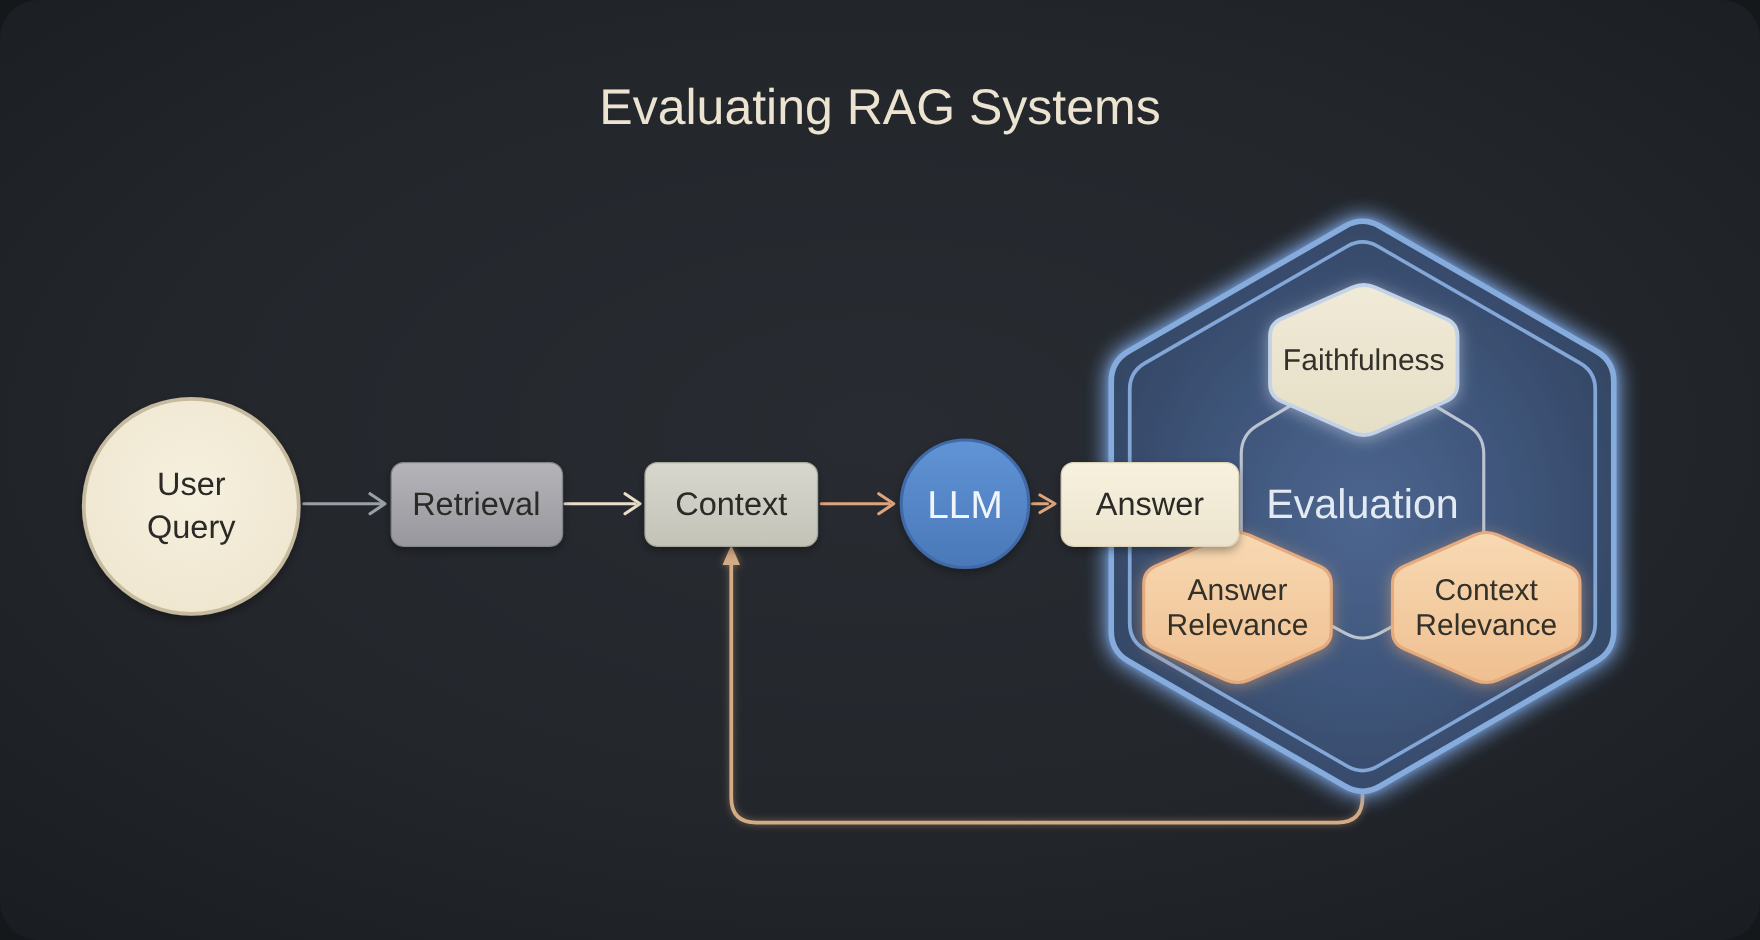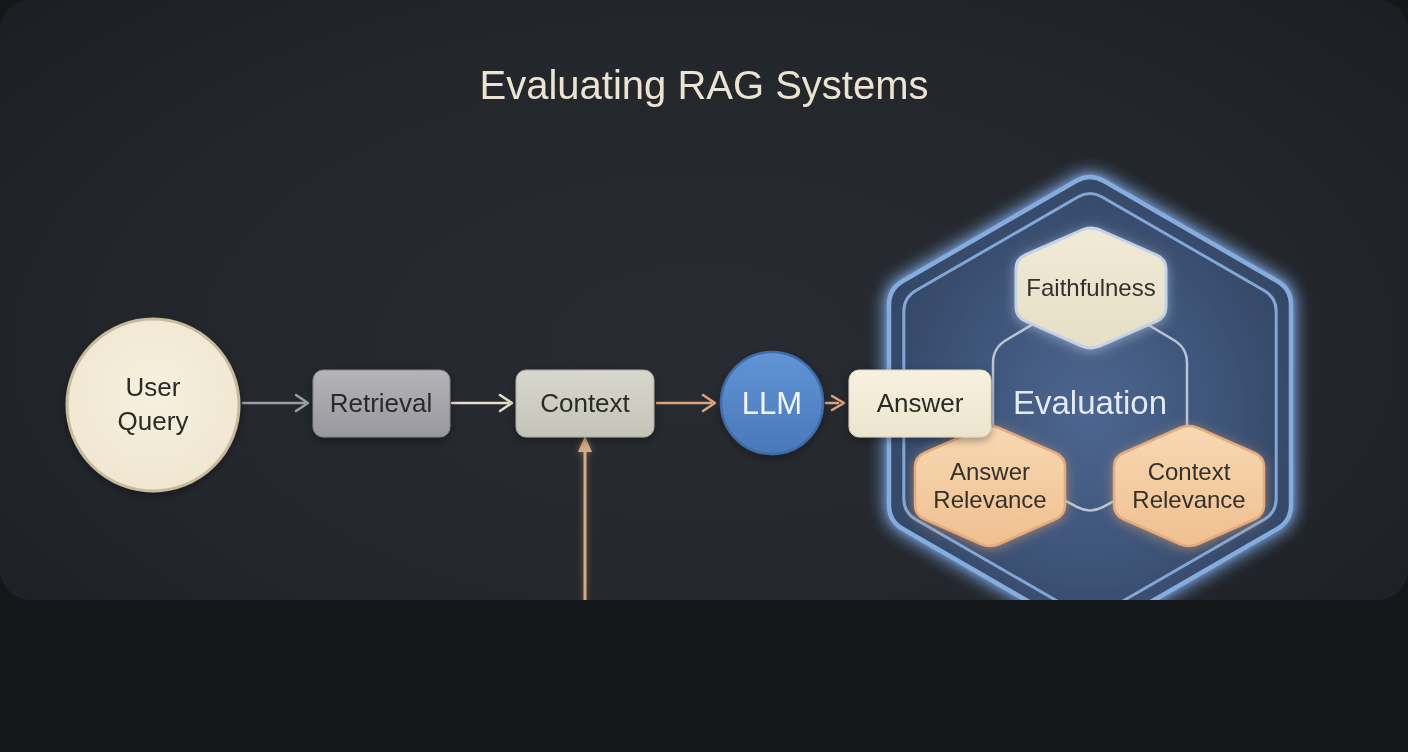--- a/index.html
+++ b/index.html
@@ -1,17 +1,17 @@
 <!DOCTYPE html>
 <html><head>
 <meta charset="utf-8">
 <style>
   html,body{margin:0;padding:0;background:#15181b;}
   .stage{
-    width:1408px;height:600px;position:relative;overflow:hidden;
+    width:1408px;height:752px;position:relative;overflow:hidden;
     font-family:"Liberation Sans","DejaVu Sans",sans-serif;
     border-radius:31px;
   }
   svg text{font-family:"Liberation Sans","DejaVu Sans",sans-serif;}
   .node-label{font-size:26px;fill:#2a2a26;}
   .hex-label{font-size:24px;fill:#33302a;}
 </style>
 </head>
 <body>
 

